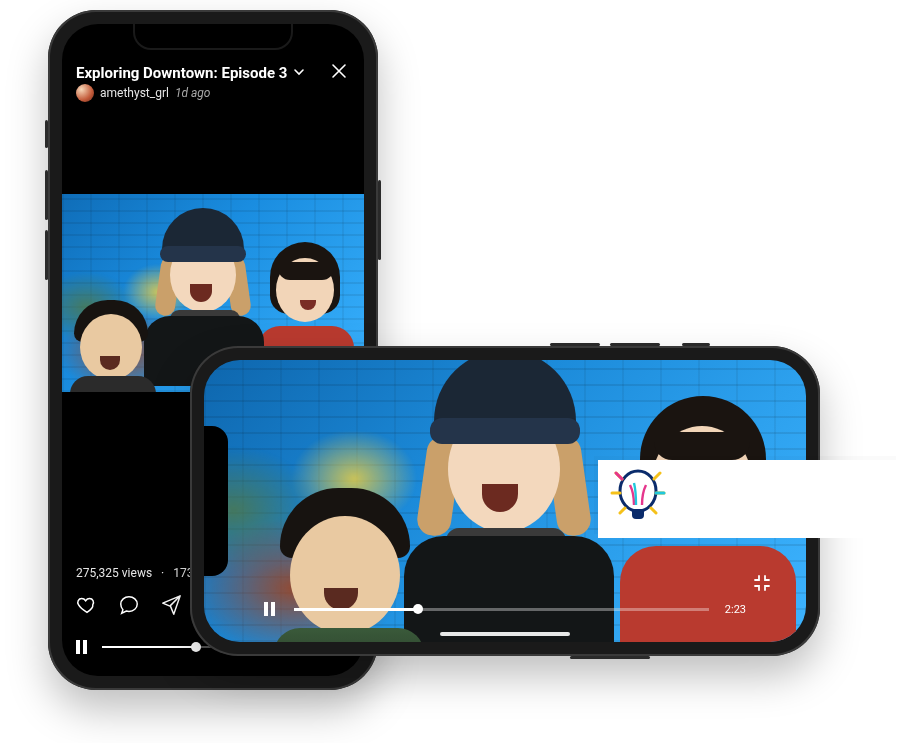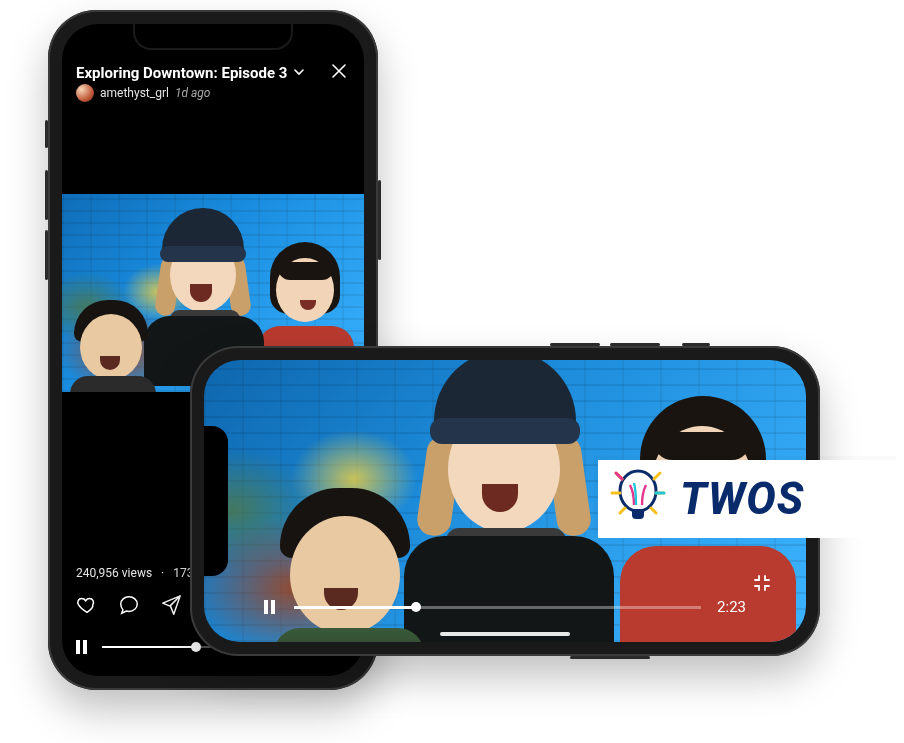--- a/index.html
+++ b/index.html
@@ -223,21 +223,21 @@
   bottom: 26px;
   display: flex;
   align-items: center;
   gap: 16px;
   color: #fff;
   font-size: 12px;
   z-index: 15;
 }
 .playbar-l .track { height:3px; background:rgba(255,255,255,0.35); }
 .playbar-l .track .fill { background:#fff; }
-.playbar-l .time { font-size:15px; }
+.playbar-l .time { font-size:11px; }
 .shrink-icon { position:absolute; right:34px; bottom:45px; z-index:15; }
 
 .home-indicator {
   position: absolute;
   bottom: 6px;
   left: 50%;
   transform: translateX(-50%);
   width: 130px;
   height: 4px;
   border-radius: 3px;
@@ -425,21 +425,21 @@
           </div>
         </div>
         <span class="fullscreen-icon">
           <svg width="20" height="20" viewBox="0 0 20 20">
             <path d="M3 7V3h4M17 7V3h-4M3 13v4h4M17 13v4h-4" stroke="#fff" stroke-width="1.8" fill="none" stroke-linecap="round"></path>
           </svg>
         </span>
       </div>
 
       <div class="stats">
-        <span>240,956 views</span>
+        <span>275,325 views</span>
         <span style="margin:0 6px">·</span>
         <span>173 comm</span>
       </div>
 
       <div class="actions">
         <span class="action-icon">
           <svg width="22" height="22" viewBox="0 0 24 24">
               <path d="M12 20s-7-4.35-9.33-8.4C.9 8.6 2.61 5 6.2 5c2.08 0 3.43 1.11 4.3 2.36C11.37 6.11 12.72 5 14.8 5c3.59 0 5.3 3.6 3.53 6.6C19 15.65 12 20 12 20z" stroke="#fff" stroke-width="1.6" fill="none"></path>
             </svg>
         </span>
@@ -542,16 +542,15 @@
       <svg width="60" height="68" viewBox="0 0 60 68">
         <ellipse cx="30" cy="28" rx="18" ry="20" fill="none" stroke="#0a2b6b" stroke-width="3"></ellipse>
         <path d="M24 46h12v6a4 4 0 0 1-4 4h-4a4 4 0 0 1-4-4v-6z" fill="#0a2b6b"></path>
         <path d="M8 10l6 6M52 10l-6 6M4 30h8M48 30h8M12 50l5-5M48 50l-5-5" stroke="#f5c11a" stroke-width="3" stroke-linecap="round"></path>
         <path d="M8 10l6 6" stroke="#e5368c" stroke-width="3" stroke-linecap="round"></path>
         <path d="M48 30h8" stroke="#20c7dc" stroke-width="3" stroke-linecap="round"></path>
         <path d="M22 22c3 6 4 12 4 20M38 22c-3 6-4 12-4 20" stroke="#e5368c" stroke-width="2.4" fill="none"></path>
         <path d="M26 20c2 8 2 14 2 22" stroke="#20c7dc" stroke-width="2.4" fill="none"></path>
       </svg>
     </span>
-    <span class="wm-text">TWOS</span>
   </div>
 
 </div>
 
 </body></html>

